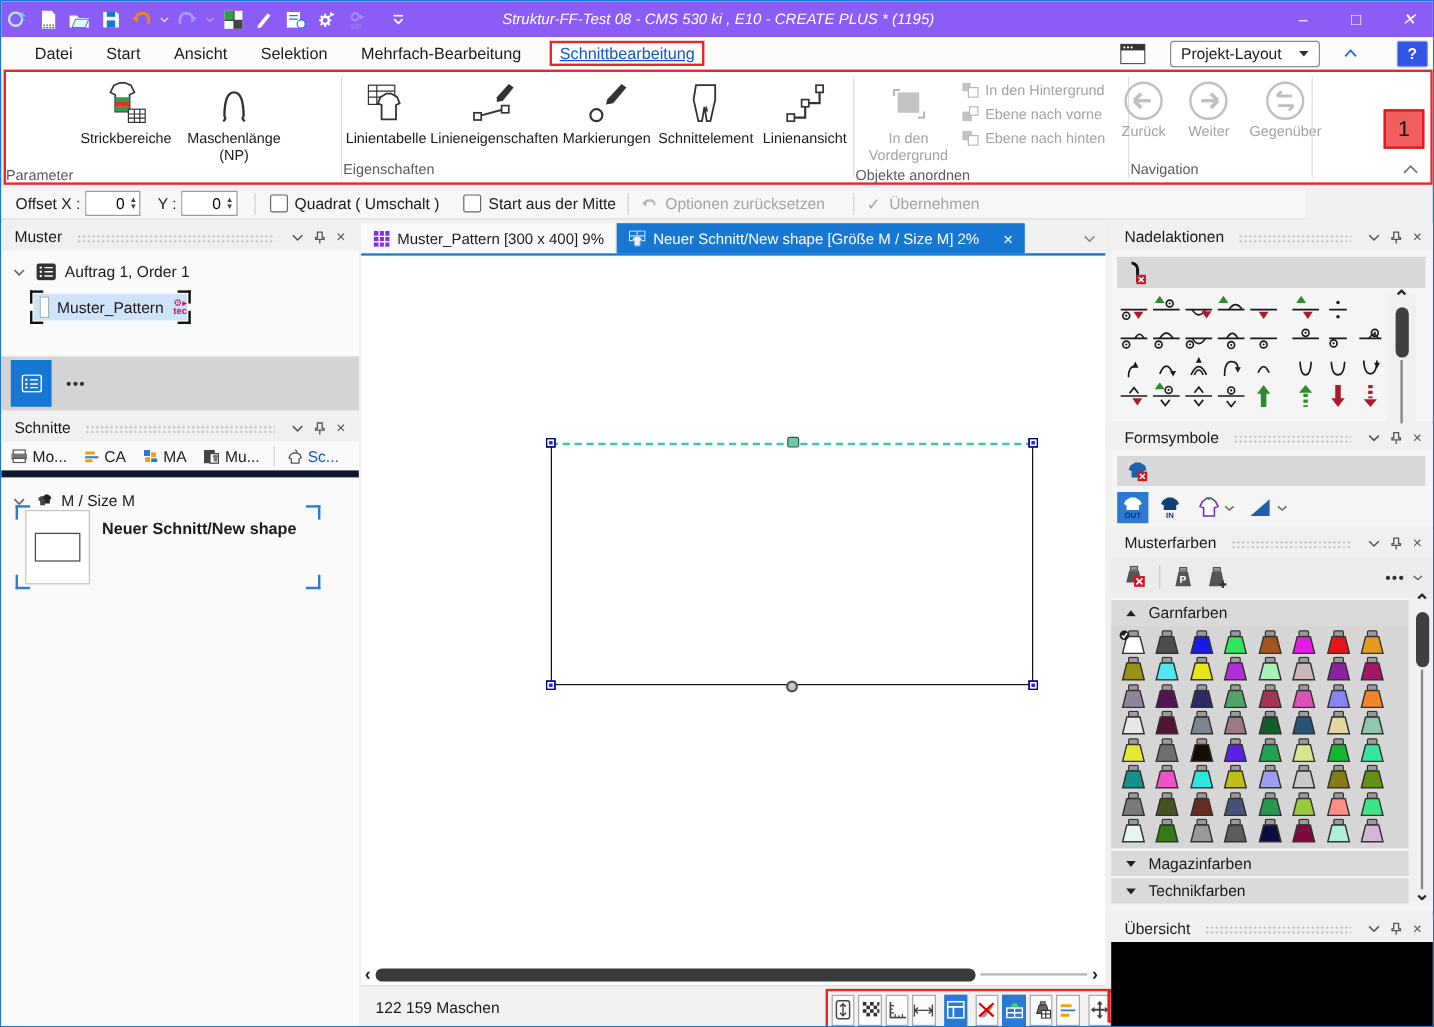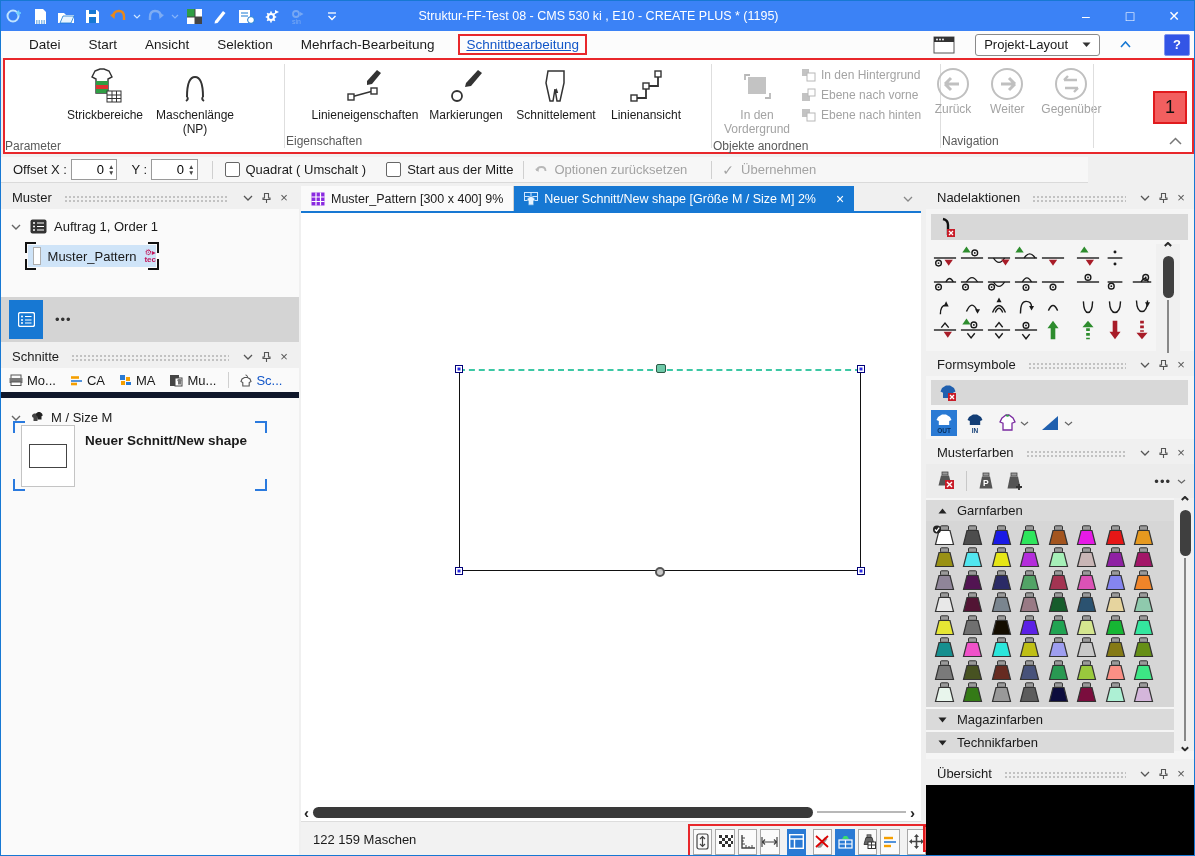--- a/index.html
+++ b/index.html
@@ -1,21 +1,21 @@
 <!DOCTYPE html>
 <html><head>
 <meta charset="utf-8">
 <style>
   html,body{margin:0;padding:0;background:#cfcfcf;font-family:"Liberation Sans",sans-serif;}
   .root{position:relative;width:1195px;height:856px;background:#f0f0f0;overflow:hidden;
         box-sizing:border-box;border:1px solid #1778d3;font-size:13px;color:#1a1a1a;}
   .abs{position:absolute;box-sizing:border-box;}
   svg{display:block}
   
-  .titlebar{left:0;top:0;width:1195px;height:30px;background:#3b82f6;display:flex;align-items:center;}
+  .titlebar{left:0;top:0;width:1195px;height:30px;background:#8b5cf6;display:flex;align-items:center;font-style:italic;}
   .tb-ico{width:26px;height:24px;display:flex;align-items:center;justify-content:center;flex:0 0 auto;}
   .tb-title{position:absolute;left:0;right:0;text-align:center;color:#fff;font-size:12.5px;pointer-events:none;}
   .tb-win{margin-left:auto;display:flex;z-index:2}
   .tb-winbtn{width:44px;height:30px;color:#fff;display:flex;align-items:center;justify-content:center;font-size:14px;}
   
   .menubar{left:0;top:30px;width:1195px;height:27px;background:#fcfcfc;display:flex;align-items:center;}
   .mitem{margin-left:28px;font-size:13.5px;}
   .mitem.active{color:#1256c8;text-decoration:underline;border:2px solid #e8272b;padding:1px 6px;margin-left:24px;}
   .mright{margin-left:auto;display:flex;align-items:center;gap:20px;margin-right:6px;}
   .layout-select{border:1px solid #8a8a8a;border-radius:3px;height:20px;display:flex;align-items:center;
@@ -232,20 +232,32 @@
             </span>
           <span>Maschenlänge (NP)</span>
         </div>
       </div>
       <div class="rlabel">Parameter</div>
     </div>
     <div class="rsep"></div>
 
     <div class="rgroup" style="width:424px">
       <div class="rbody" style="justify-content:center">
+        <div class="rbtn" style="width:76px">
+          <span class="ric">
+            <svg width="38" height="40">
+                <g stroke="#333">
+                  <rect x="4" y="4" width="22" height="16" fill="#fff"></rect>
+                  <path d="M4 9 h22 M4 14 h22 M11 4 v16"></path>
+                </g>
+                <path d="M14 14 l5-3 h4 l5 3 2 5 -3 1.5 v12 H15 V20.5 l-3-1.5 Z" fill="#fff" stroke="#333" stroke-width="1.5"></path>
+              </svg>
+            </span>
+          <span>Linientabelle</span>
+        </div>
         <div class="rbtn" style="width:114px">
           <span class="ric">
             <svg width="44" height="40">
                 <path d="M24 14 L34 3 l4 3 -9 11 -5 1 Z" fill="#333"></path>
                 <path d="M8 30 L30 24" stroke="#333" stroke-width="1.6"></path>
                 <rect x="5" y="27" width="6" height="6" fill="#fff" stroke="#333" stroke-width="1.4"></rect>
                 <rect x="28" y="21" width="6" height="6" fill="#fff" stroke="#333" stroke-width="1.4"></rect>
               </svg>
             </span>
           <span>Linieneigenschaften</span>

